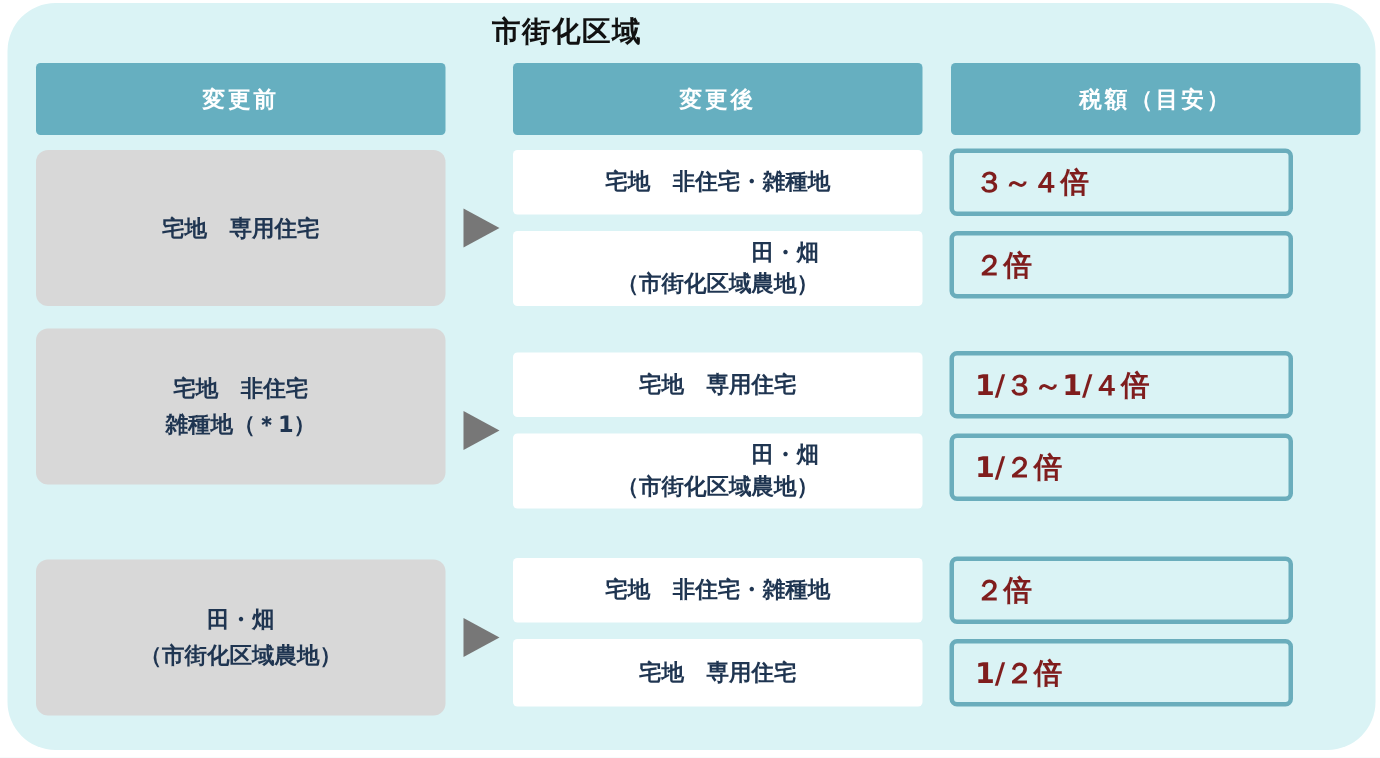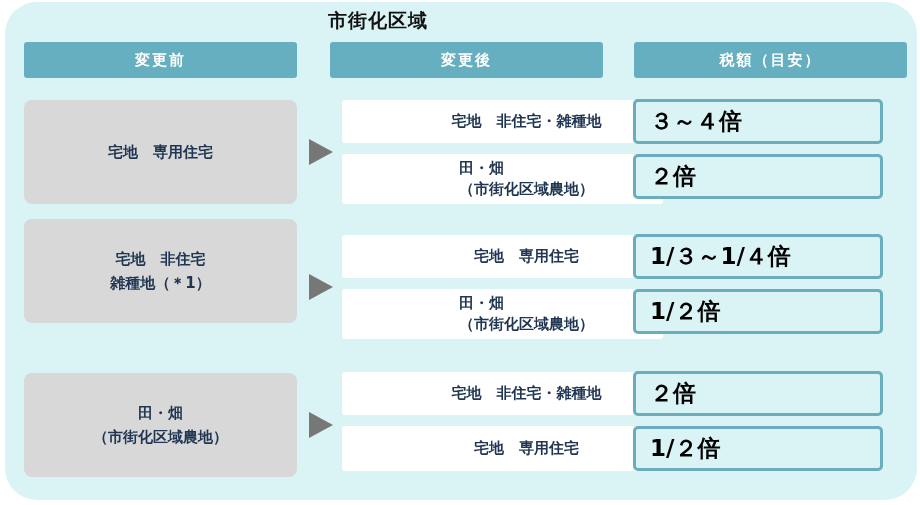--- a/index.html
+++ b/index.html
@@ -2,45 +2,45 @@
 <html><head>
 <meta charset="utf-8">
 <style>
   html, body { margin:0; padding:0; background:#ffffff; }
   body { width:920px; height:505px; position:relative; overflow:hidden;
          font-family:"DejaVu Sans", sans-serif; }
   .panel { position:absolute; left:5px; top:2px; width:912px; height:498px;
            background:#daf3f5; border-radius:32px; }
   .title { position:absolute; left:0; width:756px; top:8px; text-align:center;
            font-size:19px; font-weight:bold; color:#111; letter-spacing:1px; }
-  .hdr { position:absolute; top:42px; height:36px; background:#66afc0;
+  .hdr { position:absolute; top:42px; height:48px; background:#66afc0;
          border-radius:3px; color:#fff; font-size:15px; font-weight:bold;
          display:flex; align-items:center; justify-content:center; letter-spacing:2px; }
   .before { position:absolute; left:24px; width:273px; background:#d8d8d8;
             border-radius:8px; display:flex; align-items:center; justify-content:center;
             text-align:center; color:#1f3551; font-size:15px; font-weight:bold; line-height:24px;
             white-space:pre-line; }
   .arrow { position:absolute; left:309px; width:0; height:0;
            border-top:13px solid transparent; border-bottom:13px solid transparent;
            border-left:24px solid #777; }
   .after { position:absolute; left:342px; width:273px; background:#fff; border-radius:3px;
-           display:flex; align-items:center; justify-content:center; text-align:left;
-           color:#1f3551; font-size:15px; font-weight:bold; line-height:21px; white-space:pre-line;padding-left:48px; }
-  .tax { position:absolute; left:633px; width:250px; background:#daf3f5;
+           display:flex; align-items:center; justify-content:center; text-align:right;
+           color:#1f3551; font-size:15px; font-weight:bold; line-height:21px; white-space:pre-line; }
+  .tax { position:absolute; left:633px; width:229px; background:#daf3f5;
          border:3px solid #6aadbc; border-radius:5px; display:flex; align-items:center;
-         padding-left:14px; box-sizing:border-box; color:#000000; font-size:23px; font-weight:bold; }
+         padding-left:14px; box-sizing:border-box; color:#7f1d1d; font-size:19px; font-weight:bold; }
 </style>
 </head>
 <body>
 
 <div class="panel"></div>
 <div class="title">市街化区域</div>
 
 <div class="hdr" style="left:24px;width:273px;">変更前</div>
-<div class="hdr" style="left:330px;width:273px;">変更後</div>
+<div class="hdr" style="left:342px;width:273px;">変更後</div>
 <div class="hdr" style="left:634px;width:273px;">税額（目安）</div>
 
 <div class="before" style="top:100px;height:104px;">宅地　専用住宅</div>
 <div class="arrow" style="top:139px;"></div>
 <div class="after" style="top:100px;height:43px;">宅地　非住宅・雑種地</div>
 <div class="after" style="top:154px;height:50px;">田・畑
 （市街化区域農地）</div>
 <div class="tax" style="top:99px;height:45px;">３～４倍</div>
 <div class="tax" style="top:154px;height:45px;">２倍</div>
 

